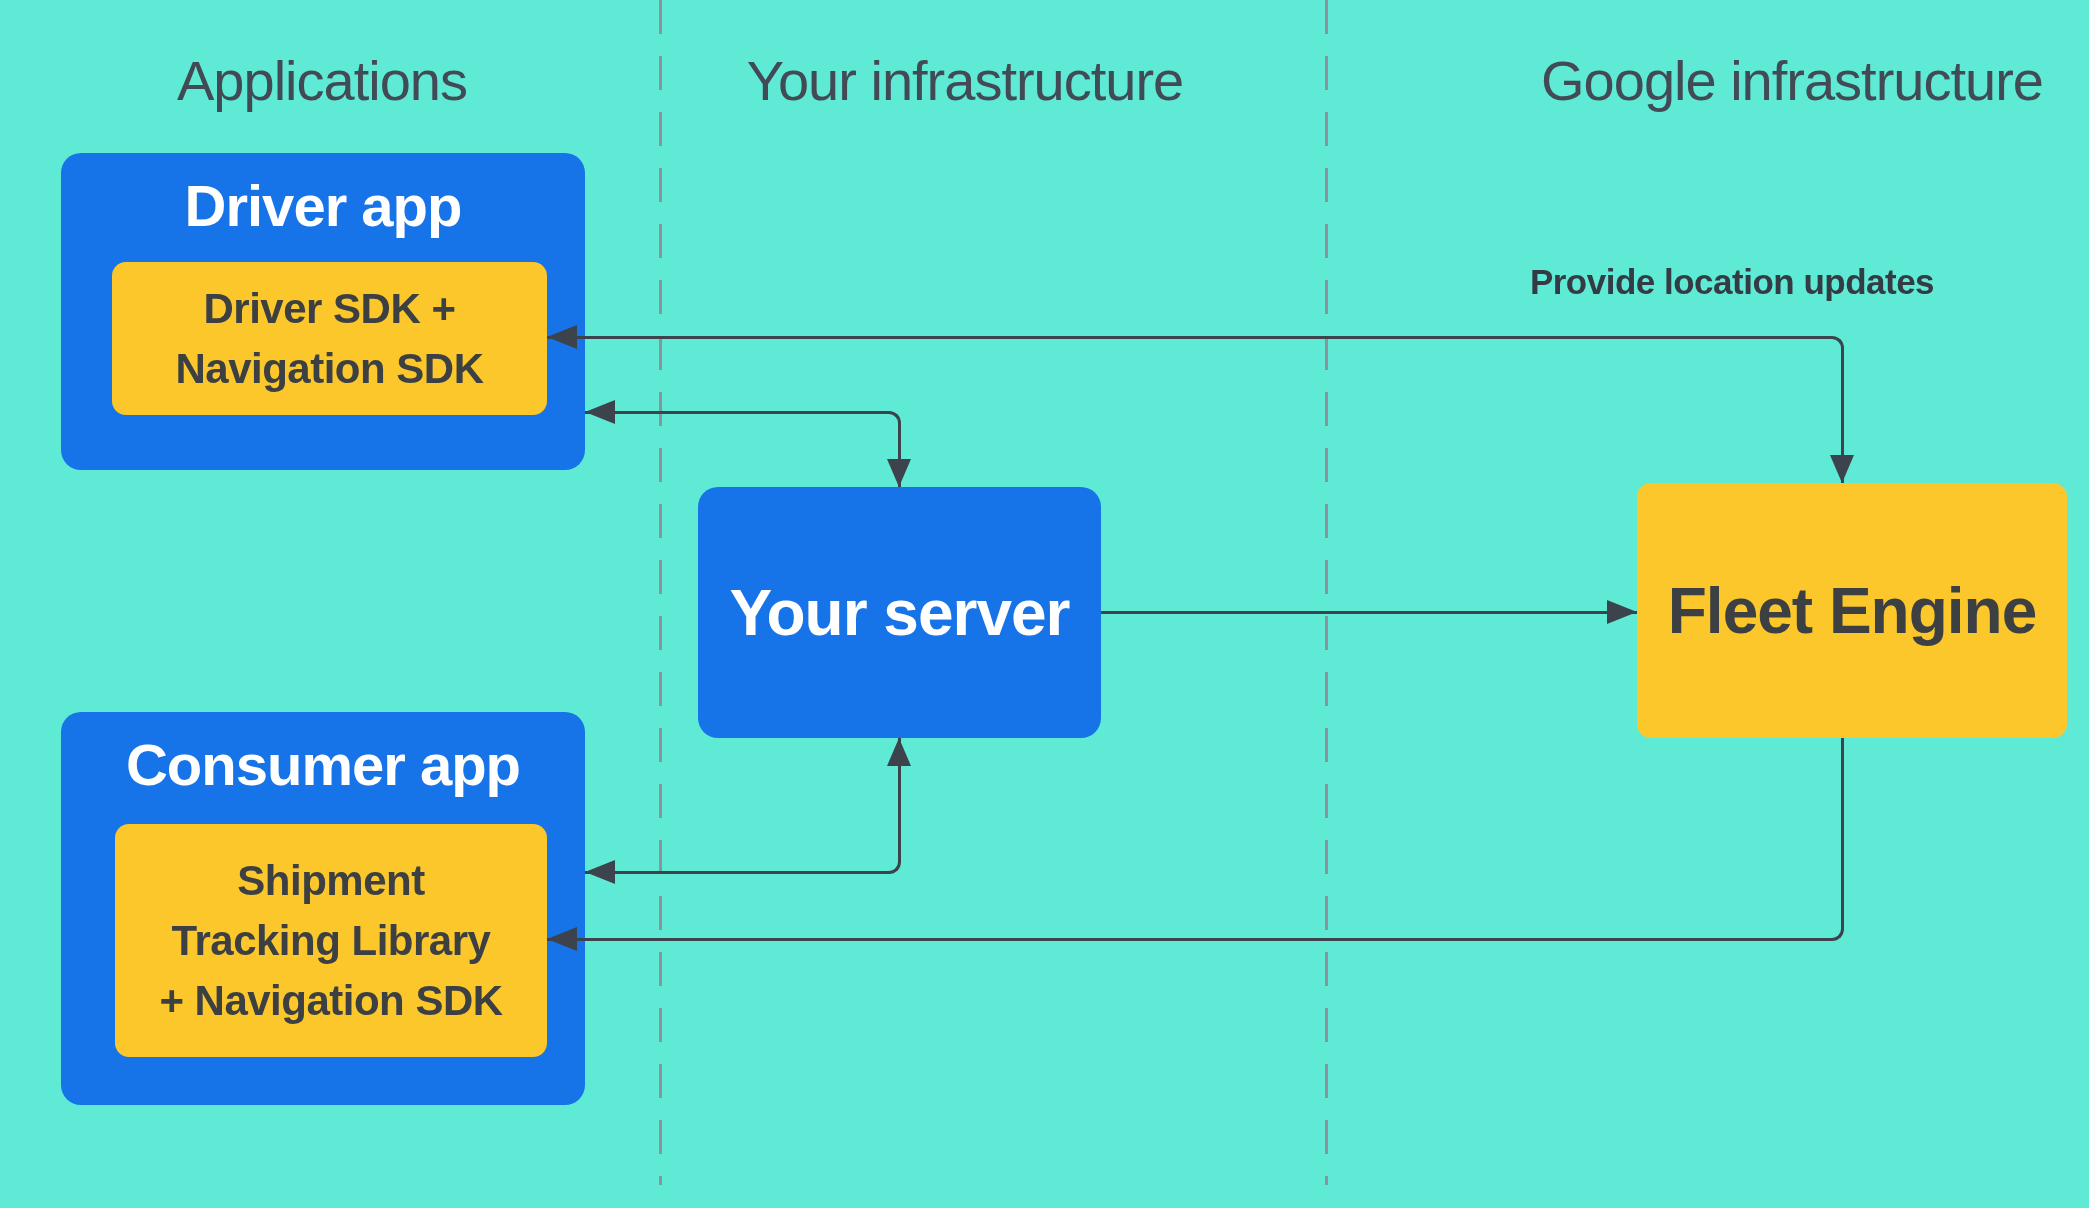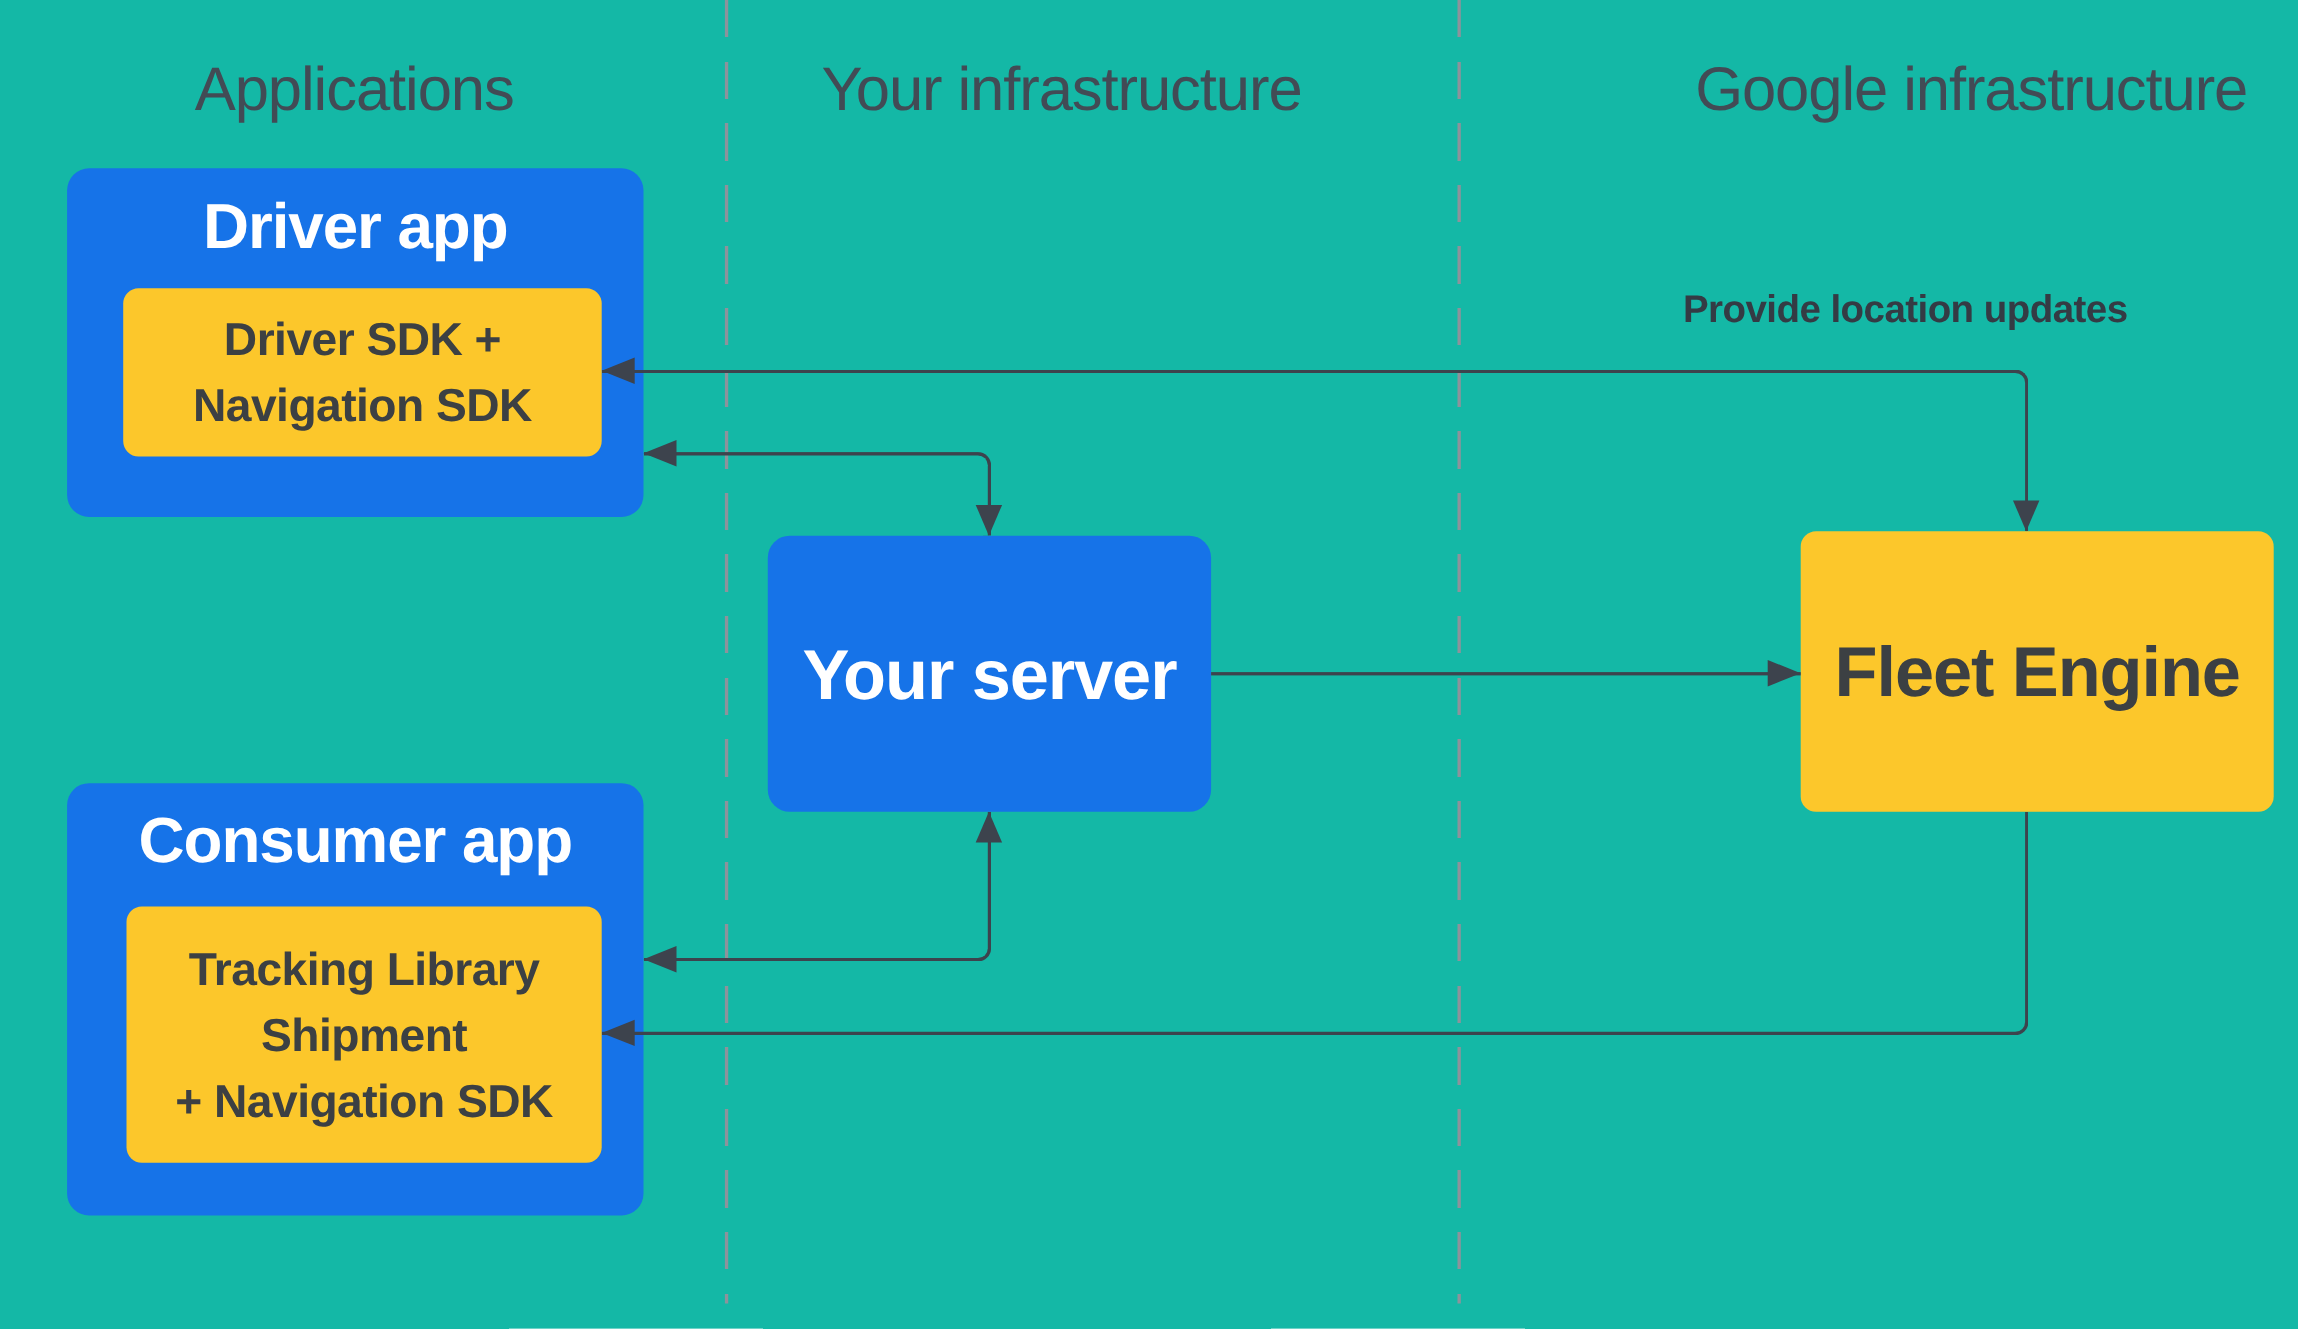--- a/index.html
+++ b/index.html
@@ -1,17 +1,17 @@
 <!DOCTYPE html>
 <html style="--c-blue: #1673e8; --c-yellow: #fcc72b; --c-line: #3d434d; --c-label_text: #343b44; --c-header_text: #424b55; --c-sdk_text: #3c4043; --c-dash: #8d939b; --c-white: #ffffff;"><head>
 <meta charset="utf-8">
 <style>
   html,body{margin:0;padding:0;background:#fff;}
   .stage{
-    position:relative;width:2089px;height:1208px;background:#14b8a6;overflow:hidden;
+    position:relative;width:2089px;height:1208px;background:#5eead4;overflow:hidden;
     font-family:"Liberation Sans","DejaVu Sans",sans-serif;
   }
   
   .col-header{
     position:absolute;top:50px;transform:translateX(-50%);
     font-size:56px;font-weight:400;letter-spacing:-1px;line-height:1.1;
     color:var(--c-header_text,#424b55);white-space:nowrap;
   }
   .col-header.c1{left:322px;}
   .col-header.c2{left:965px;}
@@ -124,22 +124,22 @@
   </div>
   <div class="box yellow box-driver-sdk sdk-text">
     <span>Driver SDK +</span>
     <span>Navigation SDK</span>
   </div>
 
   <div class="box blue box-consumer">
     <div class="app-title">Consumer app</div>
   </div>
   <div class="box yellow box-consumer-sdk sdk-text">
+    <span>Shipment</span>
     <span>Tracking Library</span>
-    <span>Shipment</span>
     <span>+ Navigation SDK</span>
   </div>
 
   <div class="box blue box-server center-title on-blue">
     <span>Your server</span>
   </div>
 
   <div class="box yellow box-fleet center-title on-yellow">
     <span>Fleet Engine</span>
   </div>

